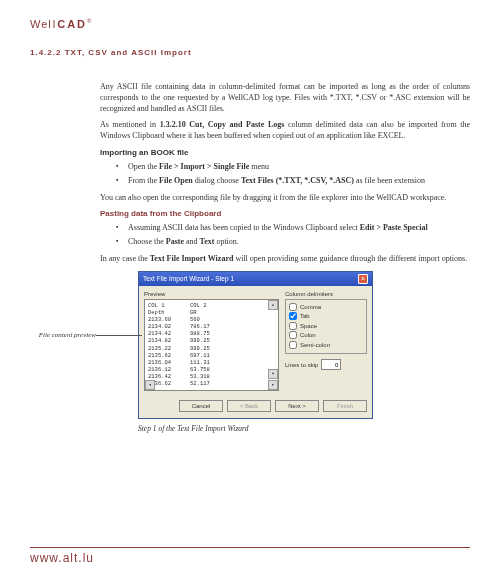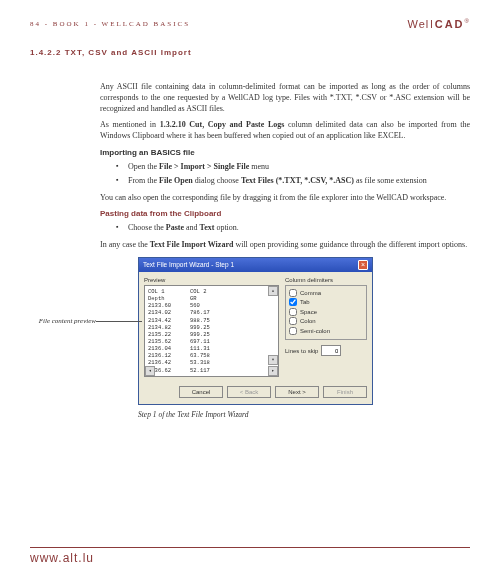--- a/index.html
+++ b/index.html
@@ -40,37 +40,37 @@
 .annot-line{position:absolute;left:-4px;top:64px;width:46px;height:1px;background:#555}
 .footer{position:absolute;bottom:14px;left:30px;right:30px}
 .footer-line{height:1px;background:#8b3a3a;margin-bottom:3px}
 .footer-txt{color:#8b3a3a;font-size:12px;font-family:Arial,sans-serif;letter-spacing:1px}
 .scroll-btn{position:absolute;width:10px;height:10px;background:#ddd;border:1px solid #999;font-size:5px;display:flex;align-items:center;justify-content:center}
 </style>
 </head>
 <body>
 
 <div class="hdr">
- <div>84 - BOOK 1 - WELLCAD BASICS</div>
  <div class="logo"><span class="w">Wel</span><span class="l">l</span><span class="cad">CAD</span><sup>®</sup></div>
 </div>
 
 <div class="sec-title">1.4.2.2 TXT, CSV and ASCII Import</div>
 
 <div class="body-col">
 <p>Any ASCII file containing data in column-delimited format can be imported as long as the order of columns corresponds to the one requested by a WellCAD log type. Files with *.TXT, *.CSV or *.ASC extension will be recognized and handled as ASCII files.</p>
 <p><span>As mentioned in </span><b>1.3.2.10 Cut, Copy and Paste Logs</b><span> column delimited data can also be imported from the Windows Clipboard where it has been buffered when copied out of an application like EXCEL.</span></p>
-<div class="sub">Importing an BASICS file</div>
+<div class="sub">Importing an BOOK file</div>
 <ul>
  <li><span>Open the </span><b>File &gt; Import &gt; Single File</b><span> menu</span></li>
- <li><span>From the </span><b>File Open</b><span> dialog choose </span><b>Text Files (*.TXT, *.CSV, *.ASC)</b><span> as file some extension</span></li>
+ <li><span>From the </span><b>File Open</b><span> dialog choose </span><b>Text Files (*.TXT, *.CSV, *.ASC)</b><span> as file been extension</span></li>
 </ul>
 <p>You can also open the corresponding file by dragging it from the file explorer into the WellCAD workspace.</p>
 <div class="sub sub-red">Pasting data from the Clipboard</div>
 <ul>
+ <li><span>Assuming ASCII data has been copied to the Windows Clipboard select </span><b>Edit &gt; Paste Special</b></li>
  <li><span>Choose the </span><b>Paste</b><span> and </span><b>Text</b><span> option.</span></li>
 </ul>
 <p><span>In any case the </span><b>Text File Import Wizard</b><span> will open providing some guidance through the different import options.</span></p>
 
 <div class="wiz-wrap">
  <div class="annot">File content preview</div>
  <div class="annot-line"></div>
  <div class="wiz">
   <div class="tbar">
    <span>Text File Import Wizard - Step 1</span>

